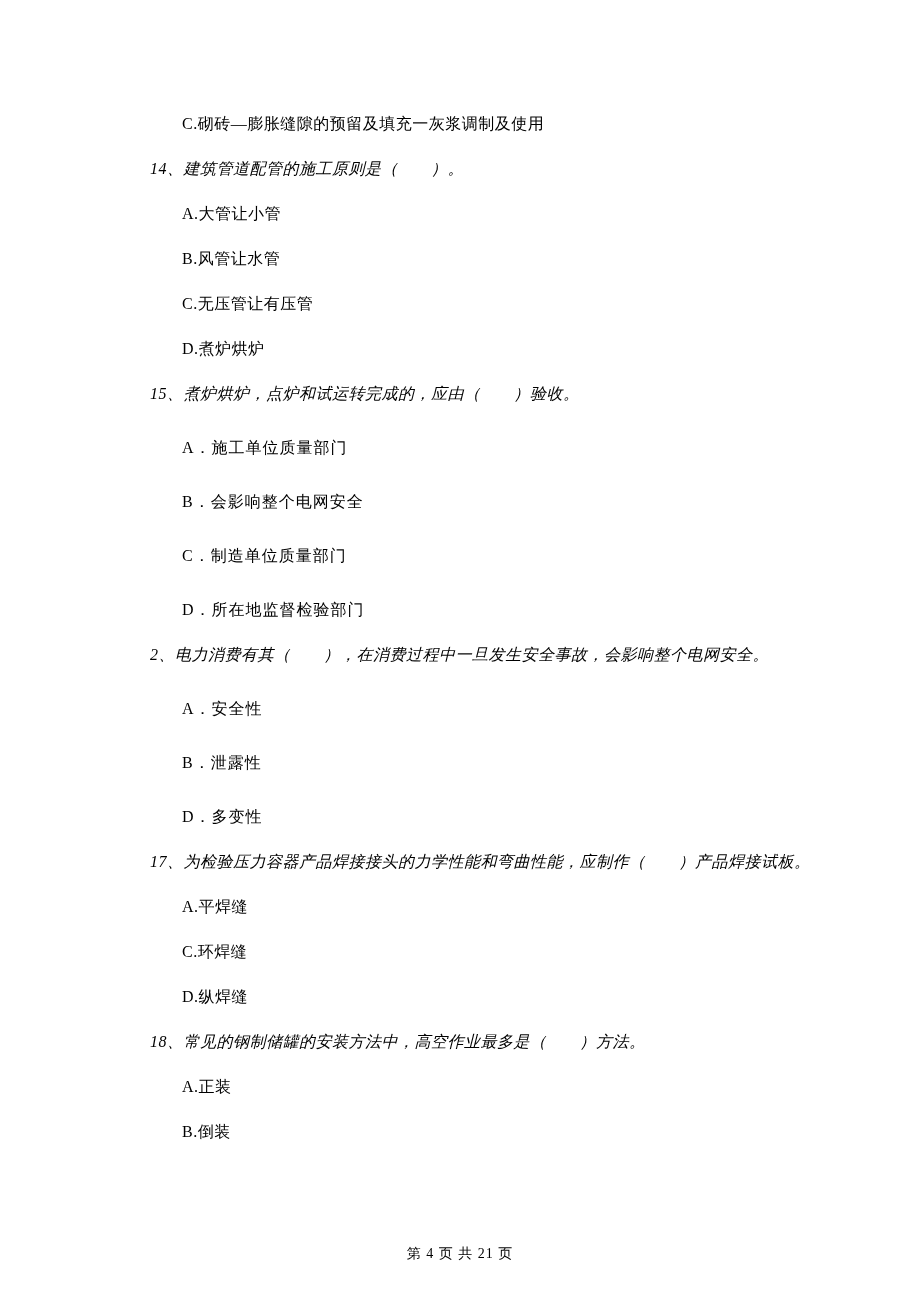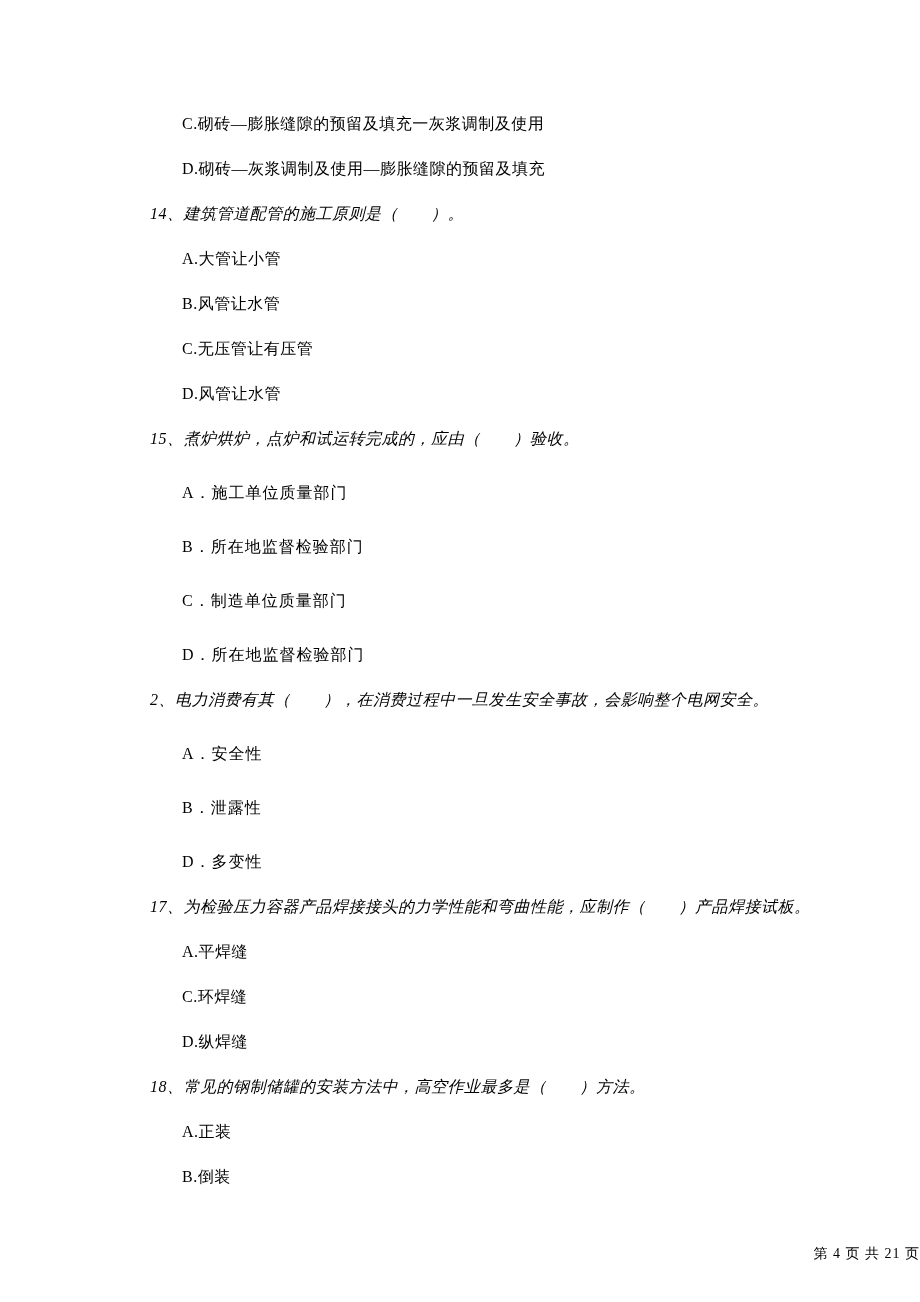--- a/index.html
+++ b/index.html
@@ -37,42 +37,41 @@
       padding-left: 32px;
       margin-bottom: 21px;
       letter-spacing: 1px;
       margin-top: 30px;
     }
     .footer {
       position: absolute;
       bottom: 38px;
       left: 0;
       width: 100%;
-      text-align: right;
+      text-align: center;
       font-size: 14px;
       letter-spacing: 1px;
     }
   </style>
 </head>
 <body>
 
 <div class="page-content">
 
   <div class="option-line">C.砌砖—膨胀缝隙的预留及填充一灰浆调制及使用</div>
-  <div class="option-line">D.砌砖—灰浆调制及使用—膨胀缝隙的预留及填充</div>
 
   <div class="question-line">14、建筑管道配管的施工原则是（　　）。</div>
   <div class="option-line">A.大管让小管</div>
   <div class="option-line">B.风管让水管</div>
   <div class="option-line">C.无压管让有压管</div>
-  <div class="option-line">D.风管让水管</div>
+  <div class="option-line">D.煮炉烘炉</div>
 
   <div class="question-line">15、煮炉烘炉，点炉和试运转完成的，应由（　　）验收。</div>
   <div class="option-line-wide">A．施工单位质量部门</div>
-  <div class="option-line-wide">B．所在地监督检验部门</div>
+  <div class="option-line-wide">B．会影响整个电网安全</div>
   <div class="option-line-wide">C．制造单位质量部门</div>
   <div class="option-line-wide">D．所在地监督检验部门</div>
 
   <div class="question-line">2、电力消费有其（　　），在消费过程中一旦发生安全事故，会影响整个电网安全。</div>
   <div class="option-line-wide">A．安全性</div>
   <div class="option-line-wide">B．泄露性</div>
   <div class="option-line-wide">D．多变性</div>
 
   <div class="question-line">17、为检验压力容器产品焊接接头的力学性能和弯曲性能，应制作（　　）产品焊接试板。</div>
   <div class="option-line">A.平焊缝</div>

